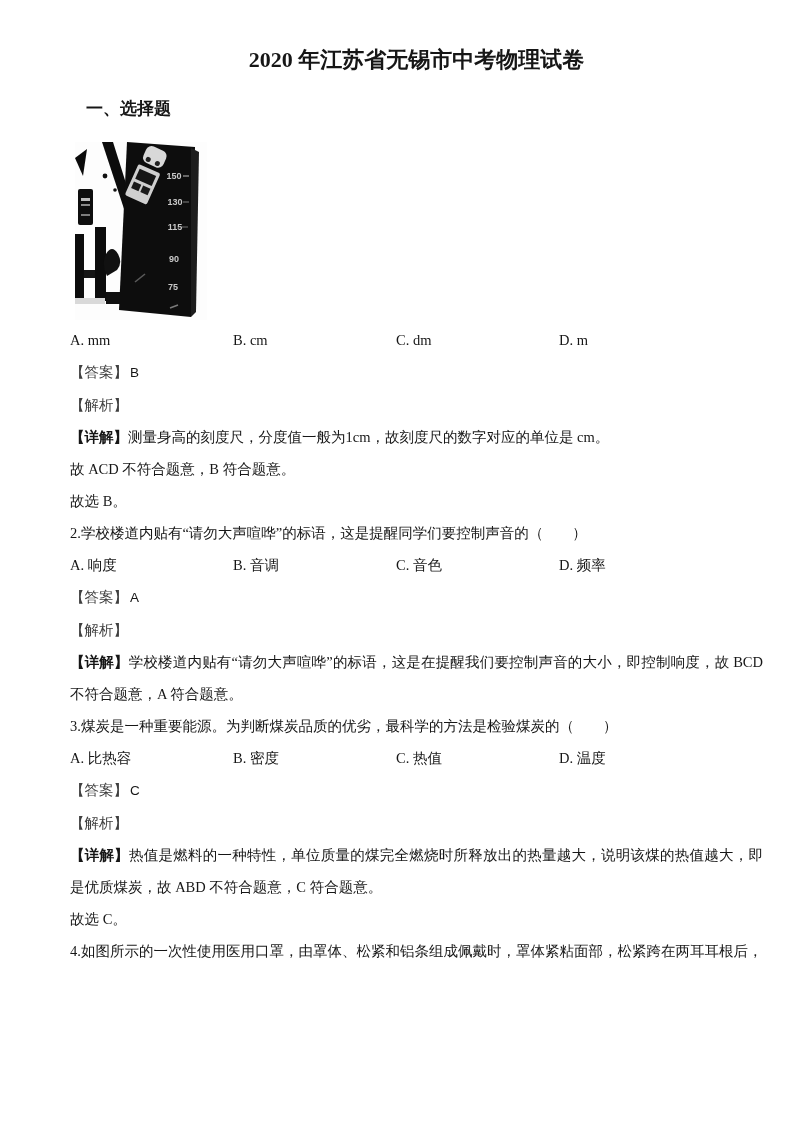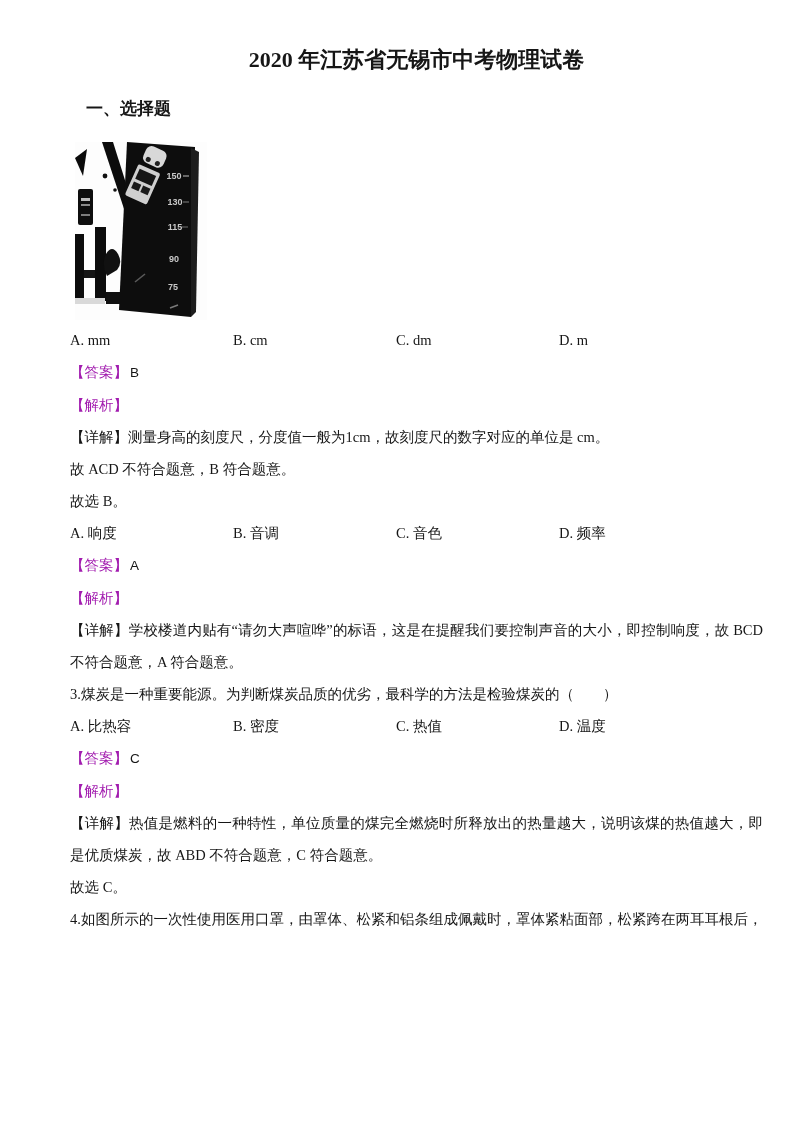--- a/index.html
+++ b/index.html
@@ -28,22 +28,22 @@
     line-height:32px;
     text-align:justify;
   }
   .options-row{
     display:flex;
     font-size:14.5px;
     line-height:32px;
   }
   .options-row .opt{flex:0 0 163px;white-space:pre;}
   .options-row .opt:last-child{flex:1 1 auto;}
-  .blue{color:#a21caf;}
-  .bold{font-weight:normal;}
+  .blue{color:#404040;}
+  .bold{font-weight:bold;}
   .ans-letter{
     font-family:"Liberation Sans","DejaVu Sans",sans-serif;
     font-size:13.5px;
     padding-left:2px;
   }
   .figure-wrap{
     margin:6px 0 4px 5px;
     width:132px;height:178px;
     line-height:0;
     font-weight:bold;
@@ -120,20 +120,21 @@
   <p class="line"><span class="blue">【答案】</span><span class="ans-letter">B</span></p>
 
   <p class="line"><span class="blue">【解析】</span></p>
 
   <p class="line"><span class="bold">【详解】</span><span>测量身高的刻度尺，分度值一般为1cm，故刻度尺的数字对应的单位是 cm。</span></p>
 
   <p class="line">故 ACD 不符合题意，B 符合题意。</p>
 
   <p class="line">故选 B。</p>
 
+  <p class="line">2.学校楼道内贴有“请勿大声喧哗”的标语，这是提醒同学们要控制声音的（　　）</p>
 
   <div class="options-row">
     <span class="opt">A. 响度</span>
     <span class="opt">B. 音调</span>
     <span class="opt">C. 音色</span>
     <span class="opt">D. 频率</span>
   </div>
 
   <p class="line"><span class="blue">【答案】</span><span class="ans-letter">A</span></p>
 

